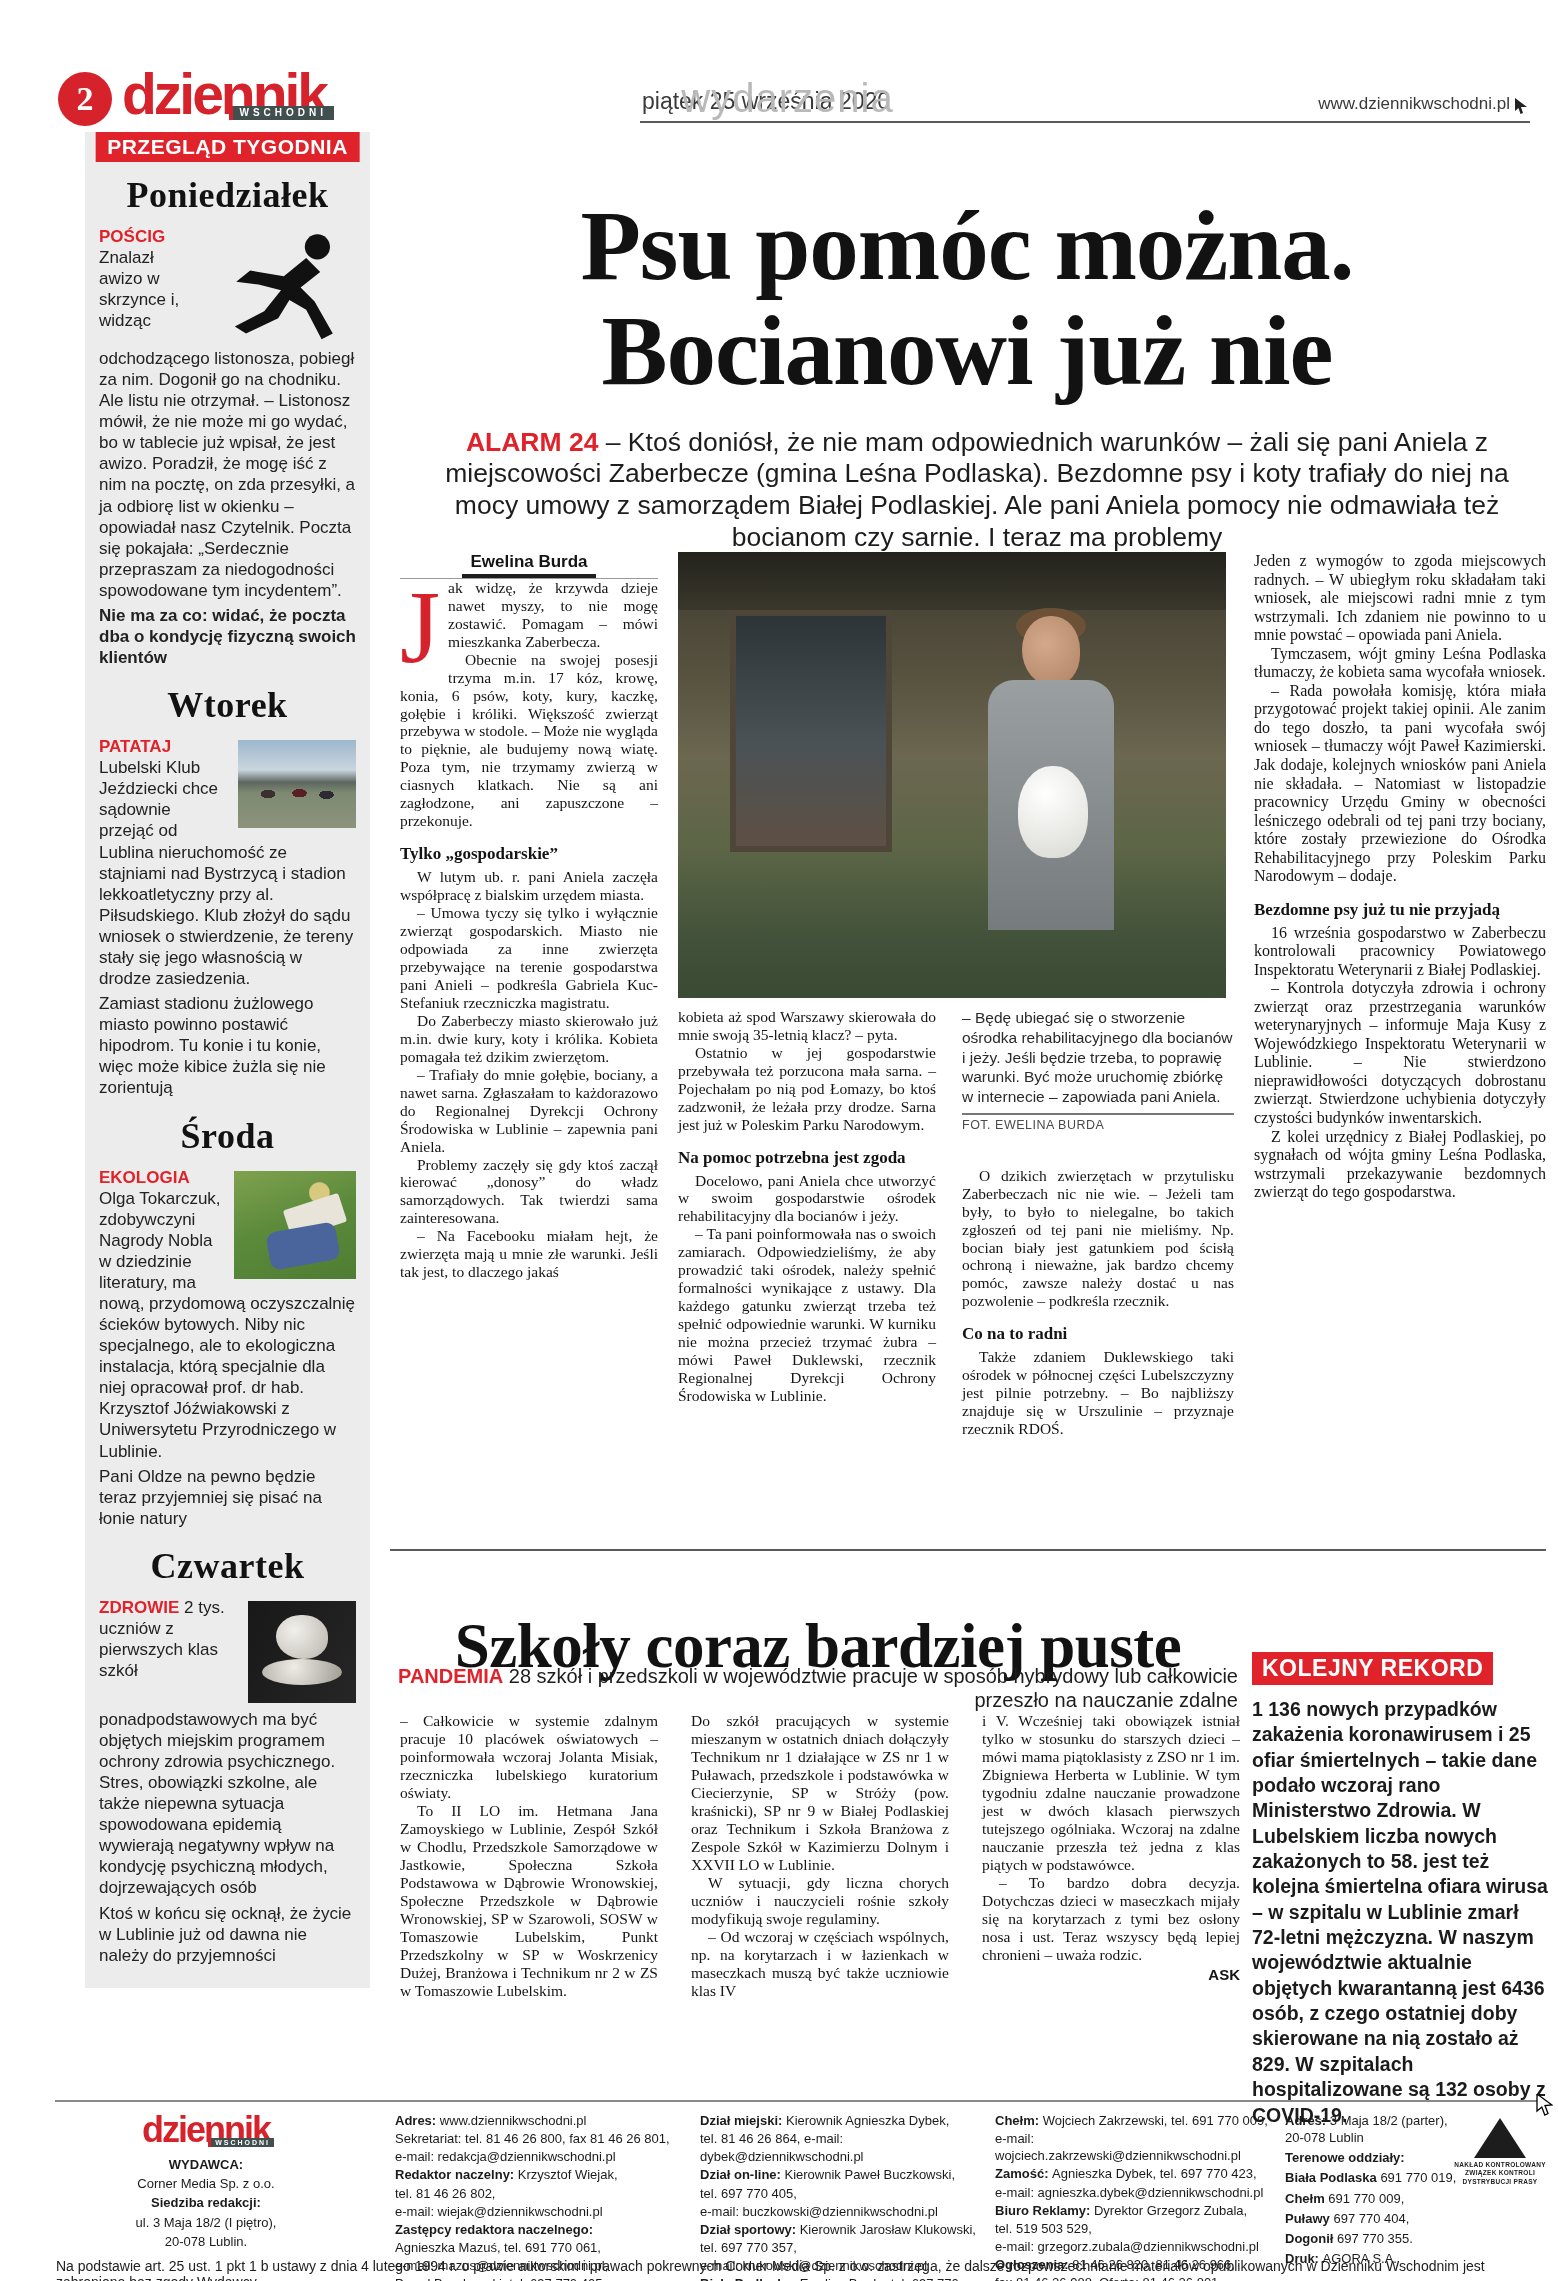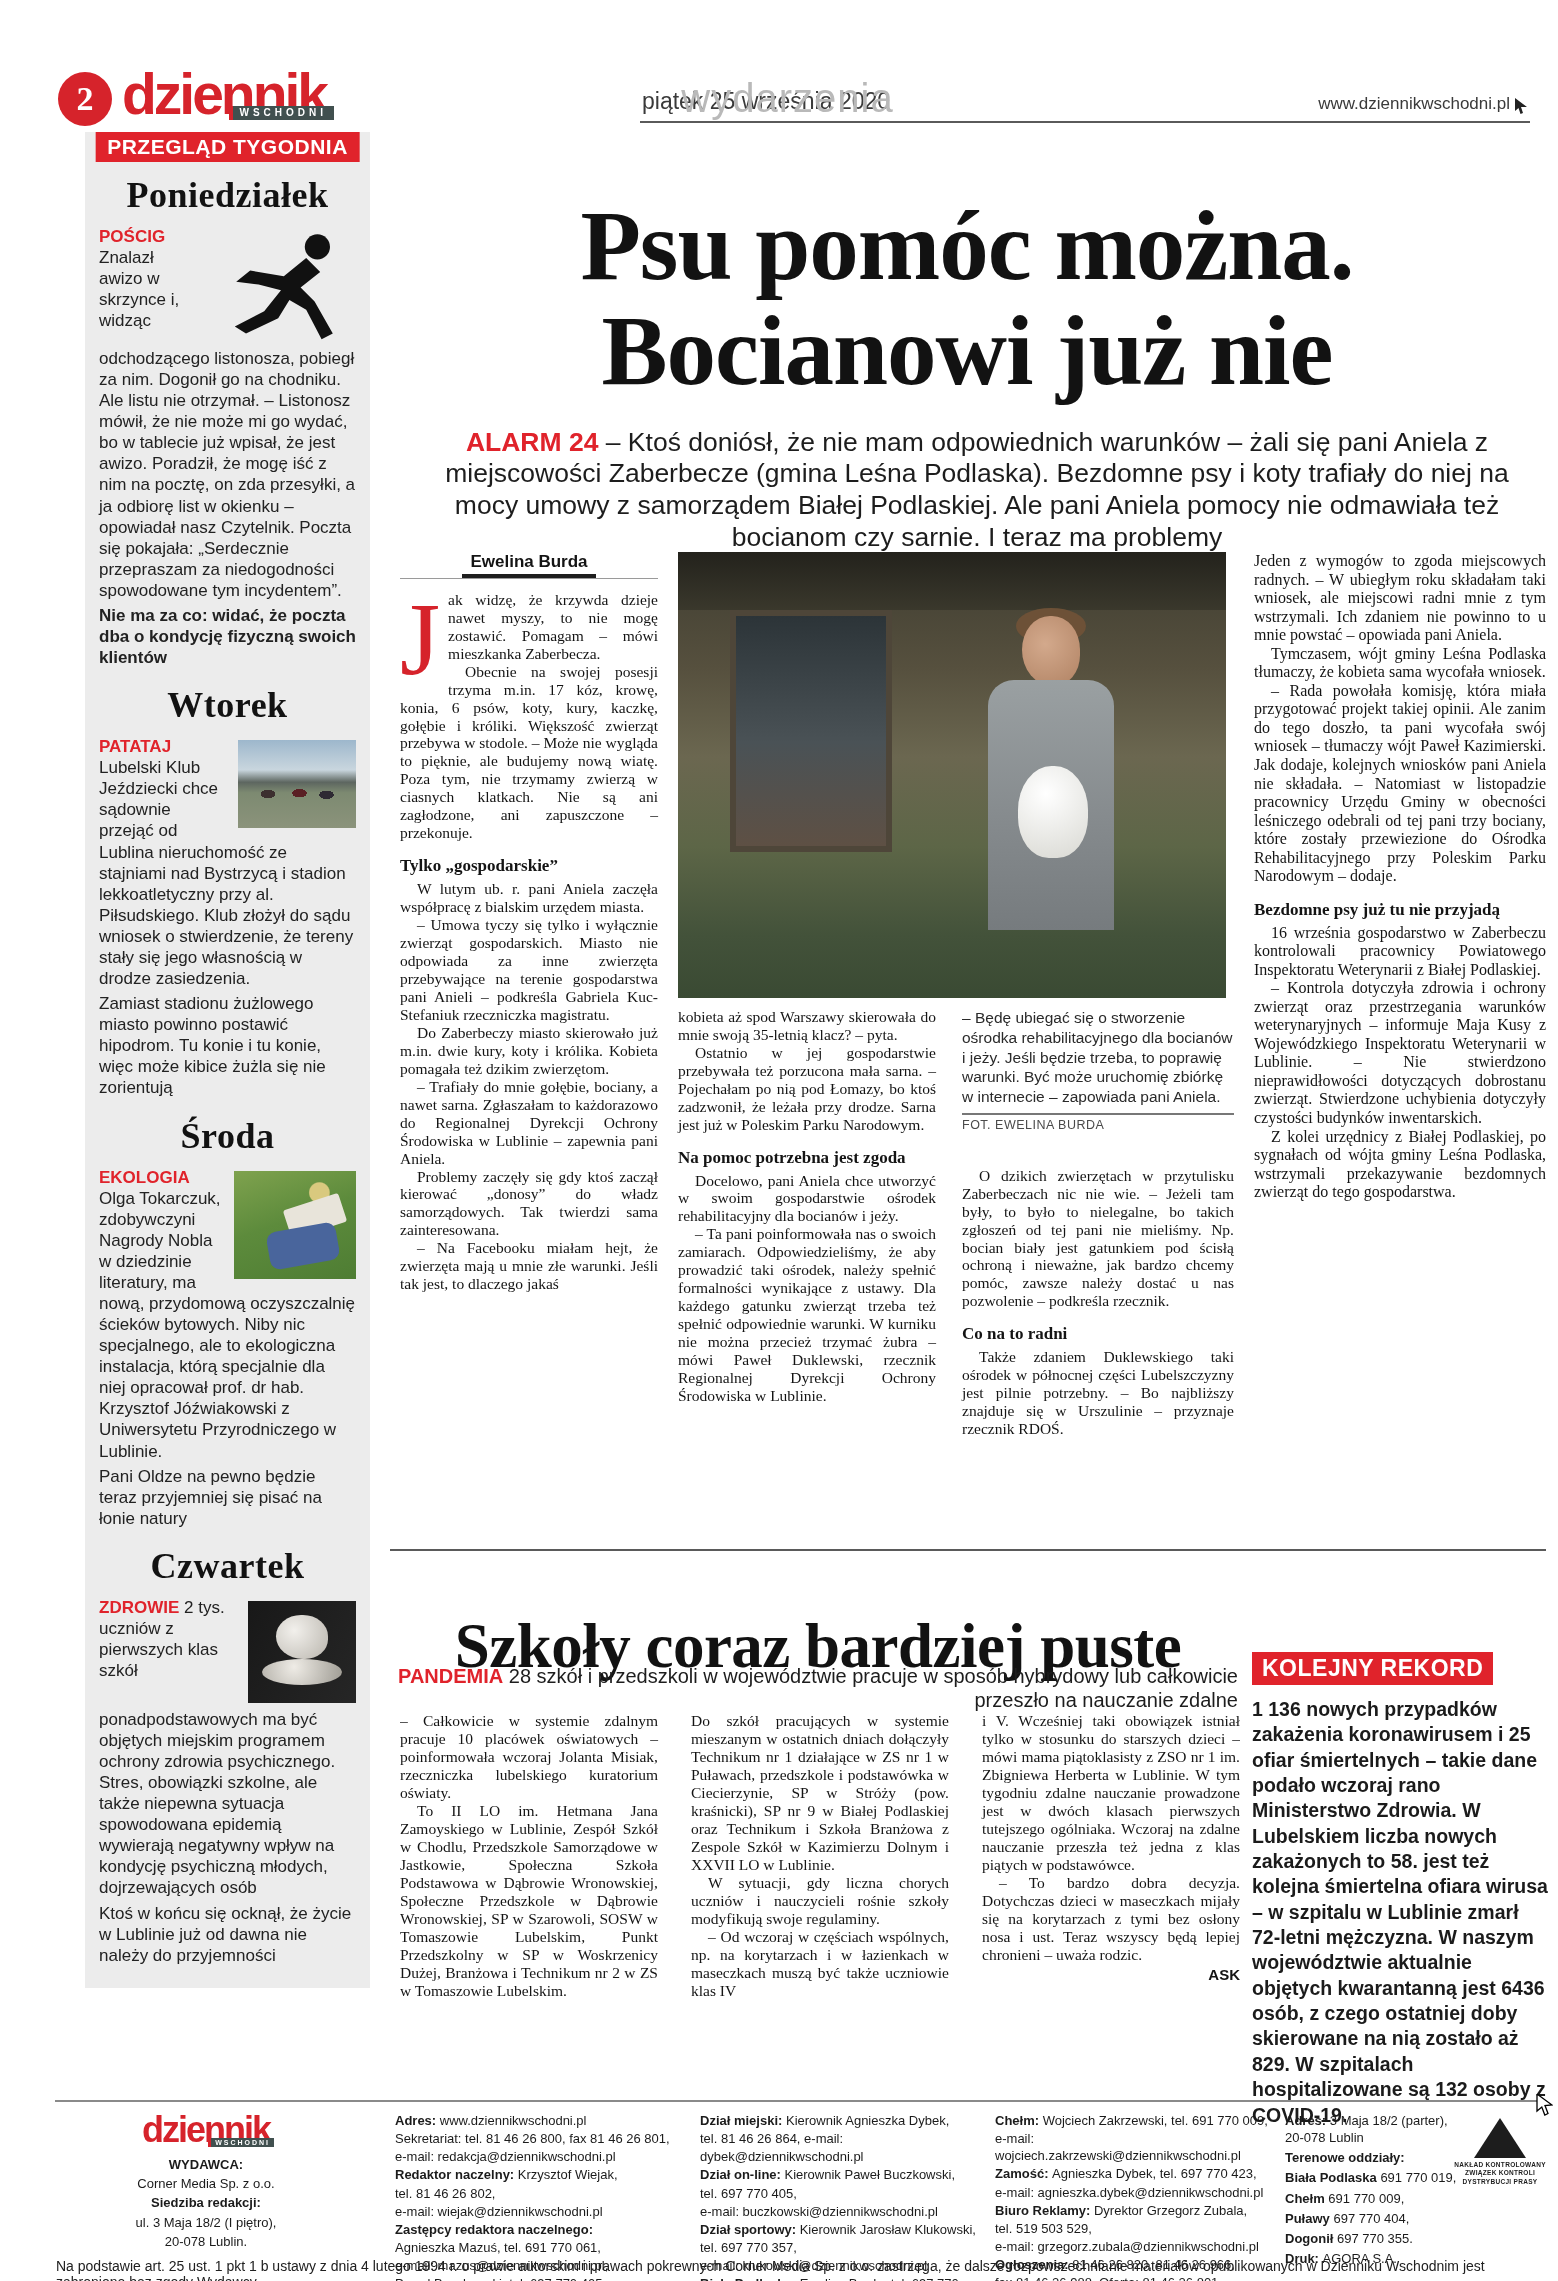--- a/index.html
+++ b/index.html
@@ -66,21 +66,21 @@
   .a1-cols{position:absolute;left:400px;top:552px;width:1146px;height:992px;
     display:flex;justify-content:space-between;overflow:hidden;}
   .col{font-family:"Liberation Serif",serif;font-size:15.5px;line-height:1.16;
     text-align:justify;color:#141414;}
   .c1{width:258px;}
   .mid{width:556px;}
   .c4{width:292px;font-size:16px;}
   .midcols{display:flex;justify-content:space-between;margin-top:10px;}
   .c2{width:258px;}
   .c3{width:272px;}
-  .byline{text-align:center;border-bottom:1px solid #9a9a9a;margin-bottom:12px;font-family:"Liberation Sans",sans-serif;}
+  .byline{text-align:center;border-bottom:1px solid #9a9a9a;margin-bottom:0;font-family:"Liberation Sans",sans-serif;}
   .byline span{display:inline-block;border-bottom:4px solid #1e1e1e;padding:0 8px 2px;
     font-weight:bold;font-size:17px;}
   .bp{margin:0;text-indent:17px;}
   .bp.noind,.bp.drop{text-indent:0;}
   .sub{font-family:"Liberation Serif",serif;font-weight:bold;font-size:17px;margin:14px 0 4px;text-align:left;}
   .dropcap{float:left;color:#d6232b;font-size:103px;line-height:.82;padding:6px 8px 0 0;font-family:"Liberation Serif",serif;}
   .cap{margin:0 0 6px;font-family:"Liberation Sans",sans-serif;font-size:15.5px;line-height:1.28;
     text-align:left;color:#2a2a2a;text-indent:0;}
   .credit{margin:0 0 34px;font-family:"Liberation Sans",sans-serif;font-size:12.5px;color:#4a4a4a;
     border-top:2px solid #777;padding-top:3px;text-align:left;letter-spacing:.5px;}

